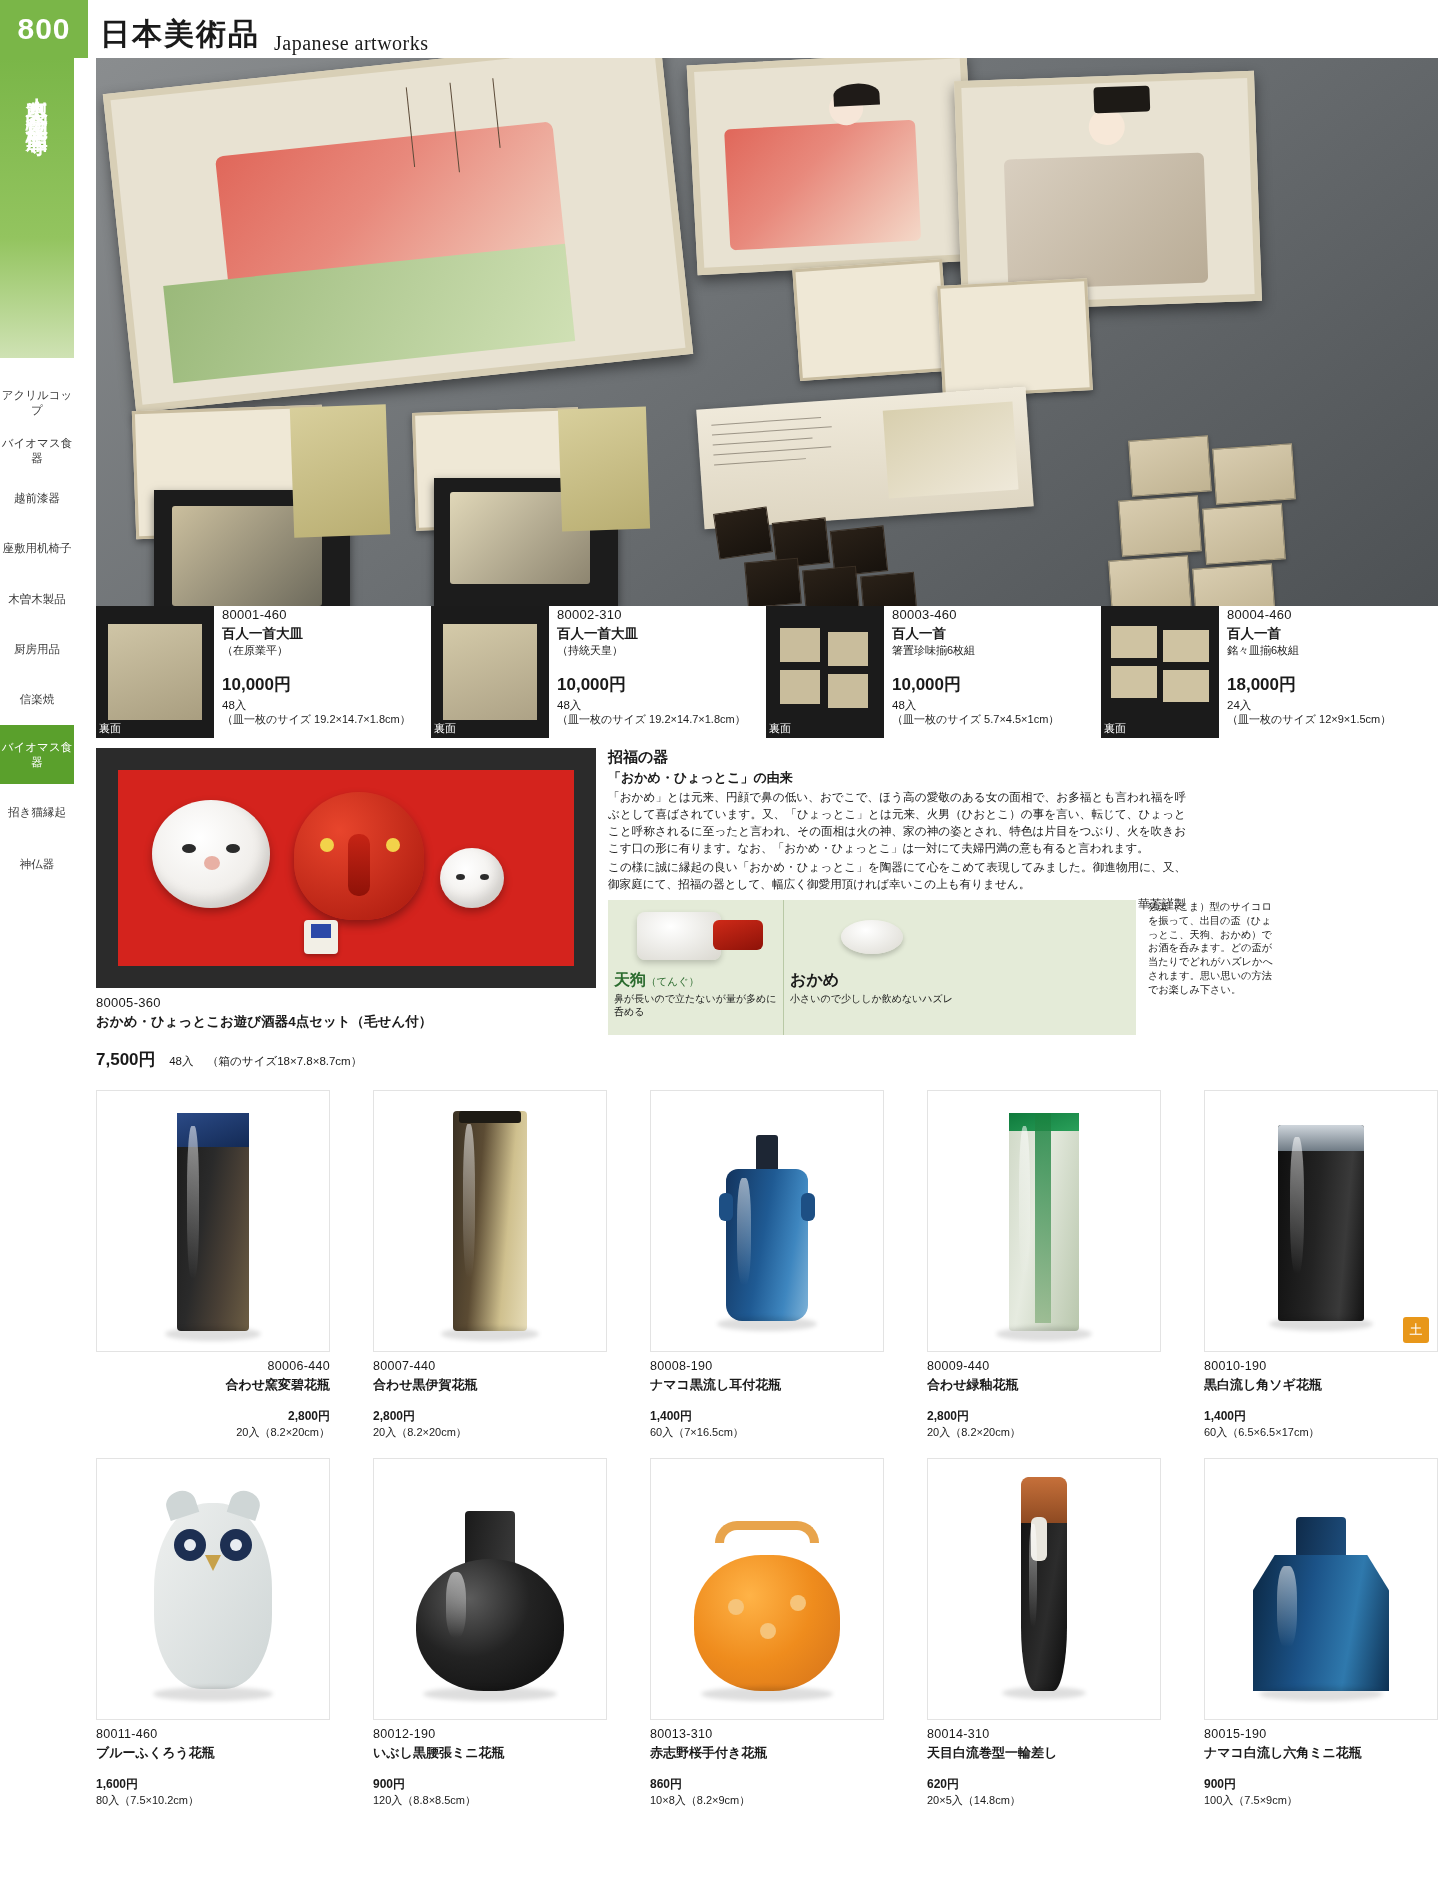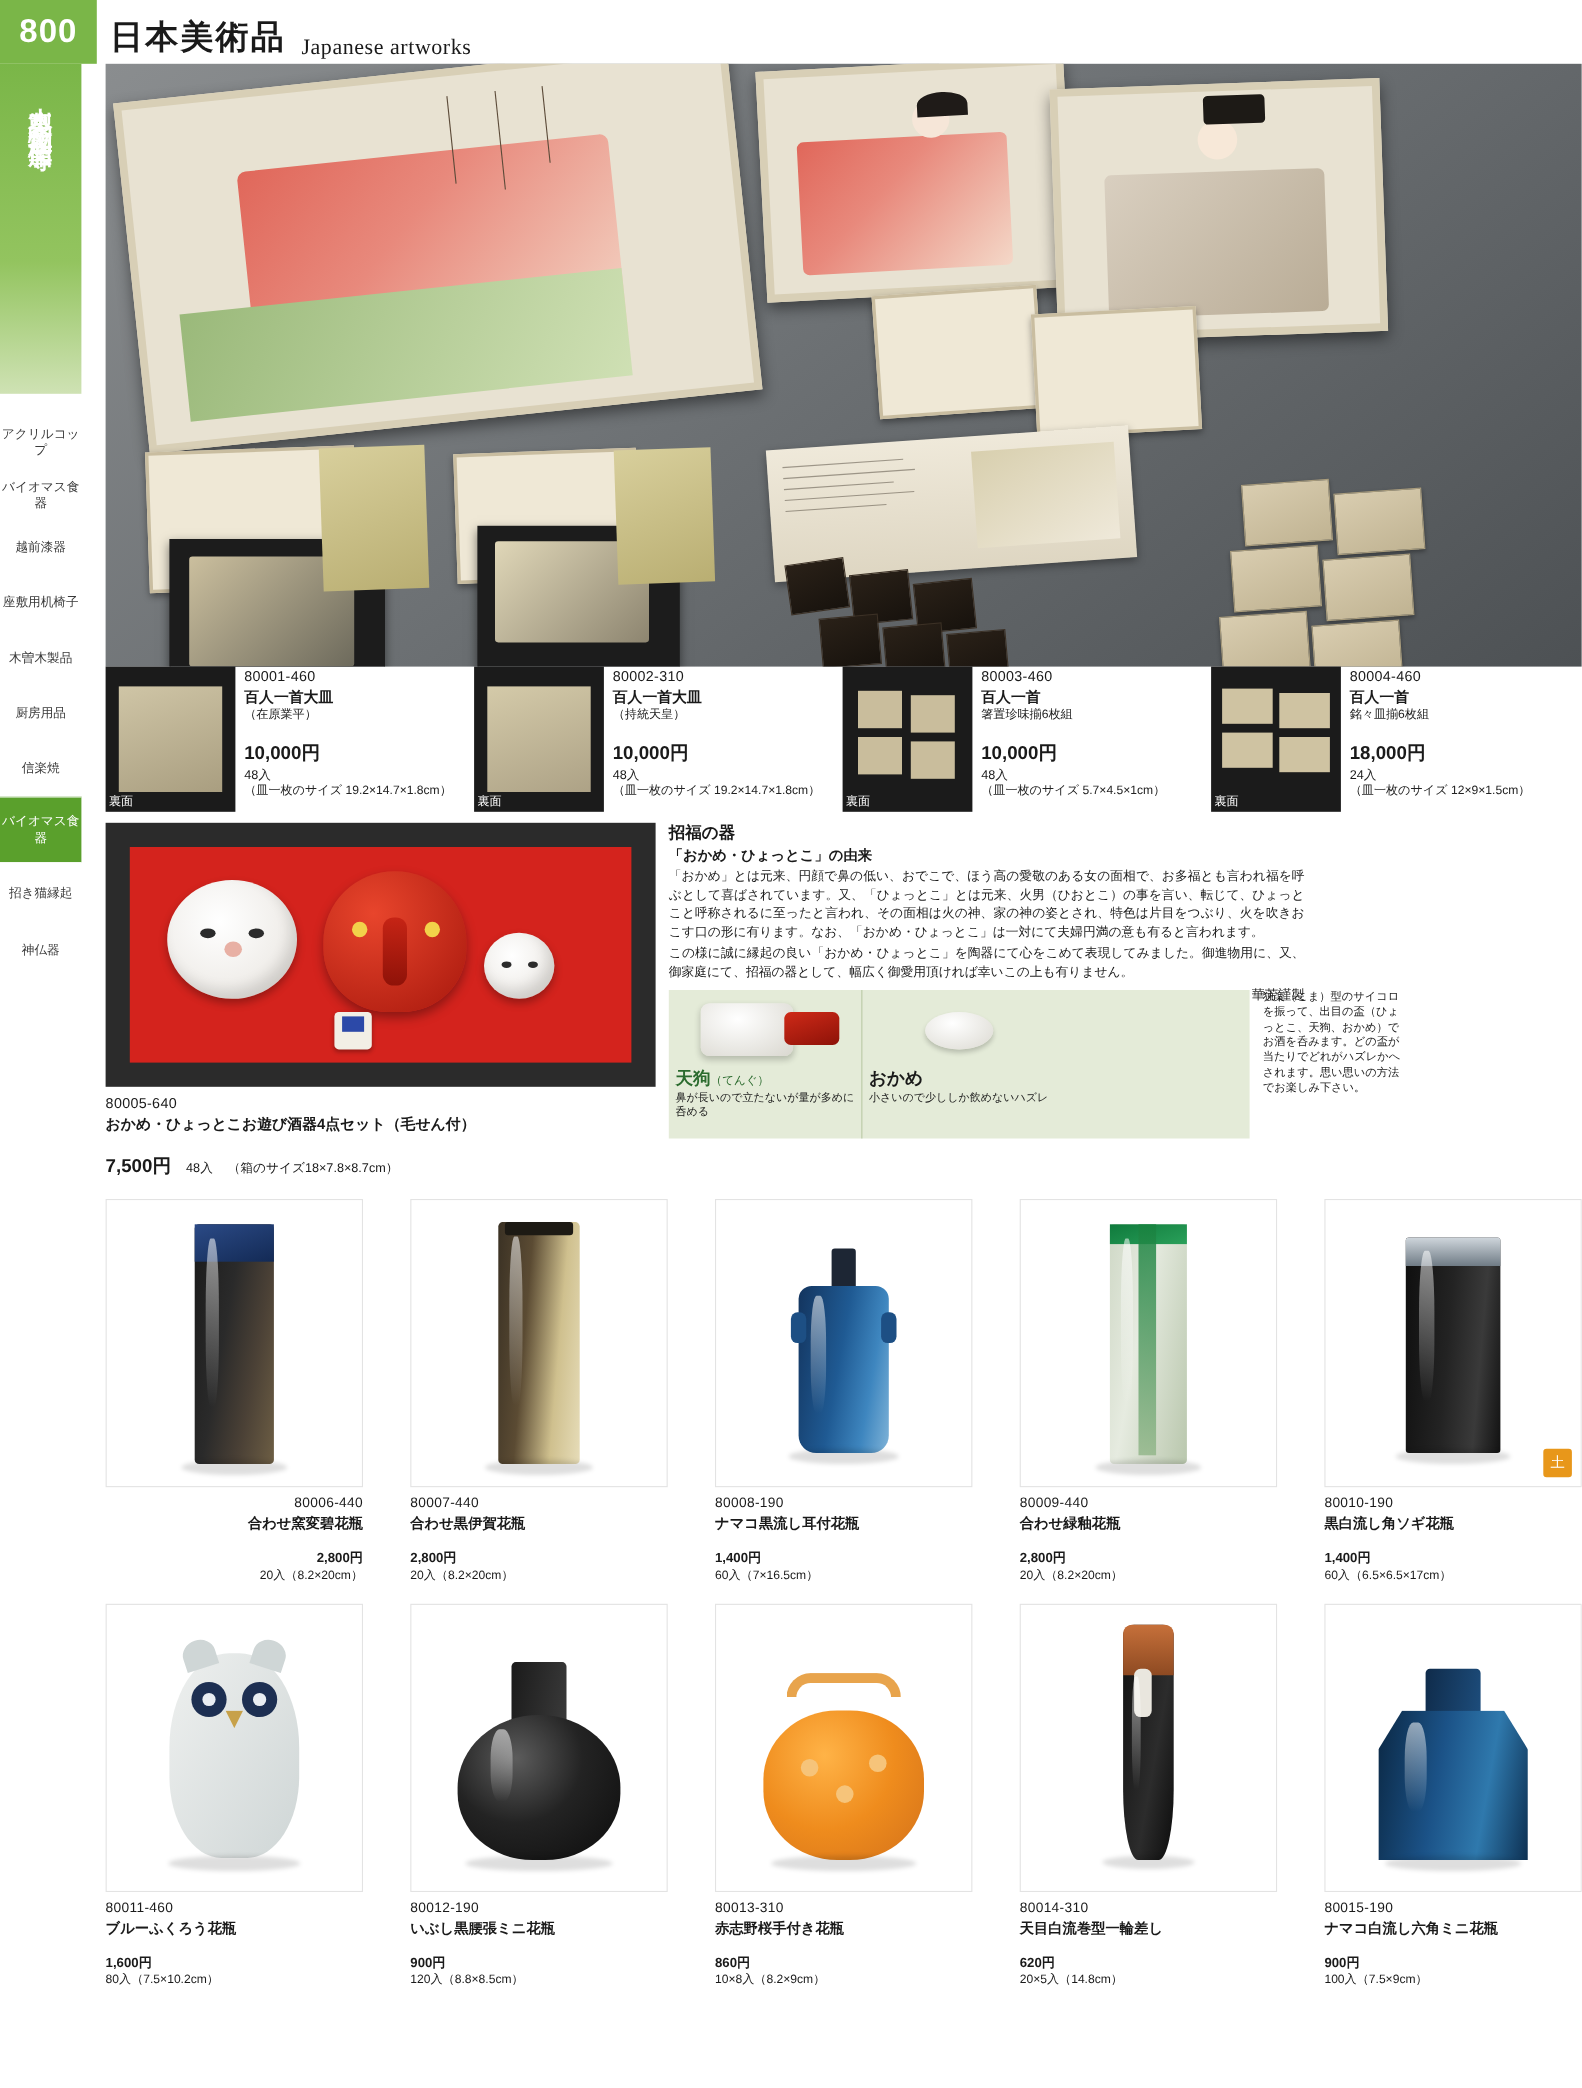--- a/index.html
+++ b/index.html
@@ -517,21 +517,21 @@
           <div class="dot-eye" style="left:40px; top:26px; width:9px; height:6px;"></div>
         </div>
 
         <div style="position:absolute;left:186px;top:150px;width:34px;height:34px;background:#f2efe6;border-radius:4px;box-shadow:0 2px 4px rgba(0,0,0,.3);">
           <div style="position:absolute;left:7px;top:4px;width:20px;height:14px;background:#2c49a8;"></div>
         </div>
       </div>
     </div>
 
     <div class="mid-caption">
-      <div class="code">80005-640</div>
+      <div class="code">80005-360</div>
       <div class="pname">おかめ・ひょっとこお遊び酒器4点セット（毛せん付）</div>
       <div>
         <span class="price">7,500円</span>
         <span class="qtyline">48入</span>
         <span class="qtyline">（箱のサイズ18×7.8×8.7cm）</span>
       </div>
     </div>
 
     <div class="mid-text">
       <div class="mid-title">招福の器</div>

